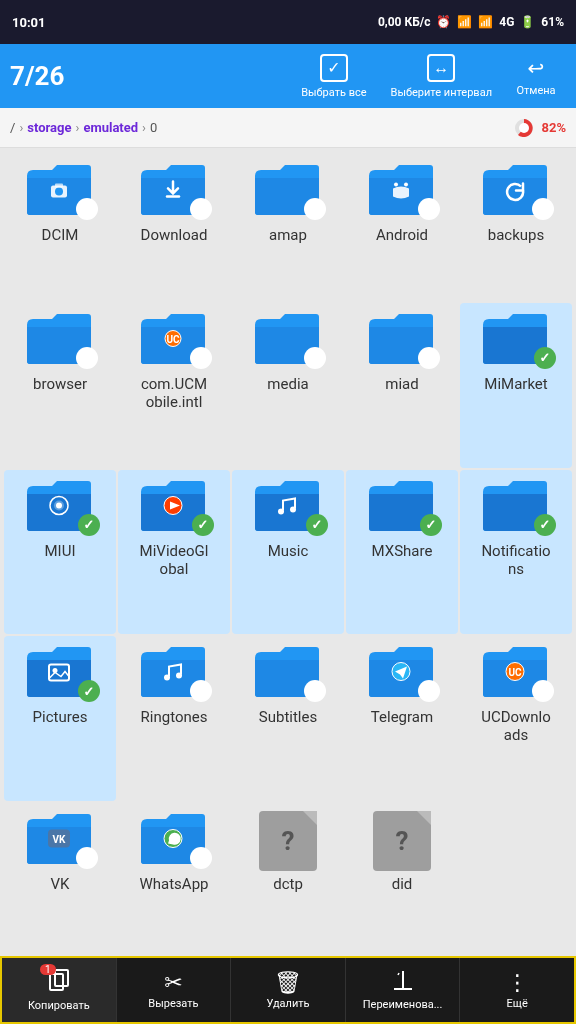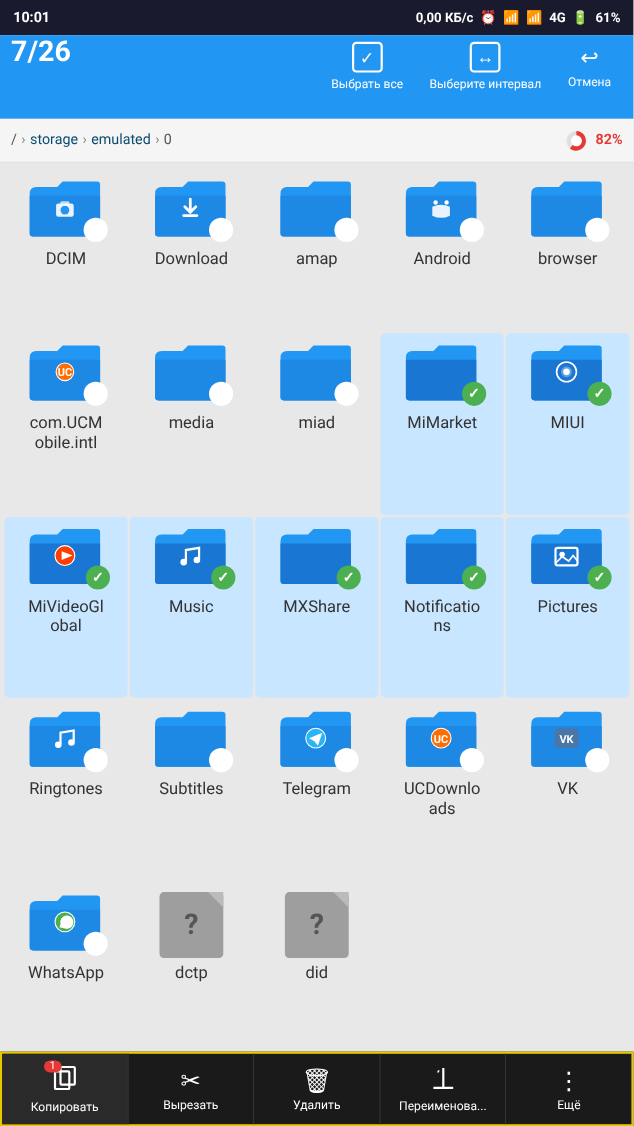--- a/index.html
+++ b/index.html
@@ -8,38 +8,38 @@
       height: 1024px;
       background: #e8e8e8;
       font-family: 'Roboto', Arial, sans-serif;
       overflow: hidden;
       position: relative;
     }
 
     
     .status-bar {
       background: #1a1a2e;
-      height: 32px;
+      height: 44px;
       display: flex;
       align-items: center;
       justify-content: space-between;
       padding: 0 12px;
       color: white;
       font-size: 13px;
       font-weight: bold;
     }
     .status-bar .time { font-weight: bold; }
     .status-bar .right-icons { display: flex; align-items: center; gap: 6px; font-size: 12px; }
 
     
     .toolbar {
       background: #2196F3;
-      height: 76px;
-      display: flex;
-      align-items: flex-start;
+      height: 64px;
+      display: flex;
+      align-items: center;
       padding: 0 10px;
       color: white;
     }
     .toolbar .count {
       font-size: 26px;
       font-weight: bold;
       color: white;
       flex: 1;
     }
     .toolbar .toolbar-actions {
@@ -77,21 +77,21 @@
       background: #f5f5f5;
       height: 40px;
       display: flex;
       align-items: center;
       padding: 0 10px;
       border-bottom: 1px solid #ddd;
       font-size: 13px;
       color: #555;
     }
     .breadcrumb .sep { color: #888; margin: 0 4px; }
-    .breadcrumb .storage-link { color: #0c4a6e; }
+    .breadcrumb .storage-link { color: #6d28d9; font-weight: bold; }
     .storage-info {
       margin-left: auto;
       display: flex;
       align-items: center;
       gap: 6px;
       font-size: 13px;
       font-weight: bold;
       color: #555;
       text-align: center;
     }
@@ -367,20 +367,36 @@
     </div>
     <span class="file-name">Android</span>
   </div>
     <div class="file-item">
     <div class="folder-wrap">
       <div class="folder-icon">
         <svg class="folder-shape" viewBox="0 0 70 56" xmlns="http://www.w3.org/2000/svg">
     <path d="M3 14 Q3 8 9 8 L28 8 L33 3 L64 3 Q67 3 67 6 L67 50 Q67 53 64 53 L6 53 Q3 53 3 50 Z" fill="#2196F3"></path>
     <path d="M3 16 L67 16 L67 50 Q67 53 64 53 L6 53 Q3 53 3 50 Z" fill="#1E88E5"></path>
   </svg>
+        <div class="folder-inner-icon"><svg width="28" height="26" viewBox="0 0 28 26" fill="white">
+              <path d="M20 10 A8 8 0 1 0 22 14" stroke="white" stroke-width="2.5" fill="none"></path>
+              <polyline points="22,7 22,14 15,14" stroke="white" stroke-width="2.5" fill="none" stroke-linecap="round" stroke-linejoin="round"></polyline>
+            </svg></div>
+      </div>
+      <div class="folder-badge"></div>
+    </div>
+    <span class="file-name">backups</span>
+  </div>
+    <div class="file-item">
+    <div class="folder-wrap">
+      <div class="folder-icon">
+        <svg class="folder-shape" viewBox="0 0 70 56" xmlns="http://www.w3.org/2000/svg">
+    <path d="M3 14 Q3 8 9 8 L28 8 L33 3 L64 3 Q67 3 67 6 L67 50 Q67 53 64 53 L6 53 Q3 53 3 50 Z" fill="#2196F3"></path>
+    <path d="M3 16 L67 16 L67 50 Q67 53 64 53 L6 53 Q3 53 3 50 Z" fill="#1E88E5"></path>
+  </svg>
         <div class="folder-inner-icon"></div>
       </div>
       <div class="folder-badge"></div>
     </div>
     <span class="file-name">browser</span>
   </div>
     <div class="file-item">
     <div class="folder-wrap">
       <div class="folder-icon">
         <svg class="folder-shape" viewBox="0 0 70 56" xmlns="http://www.w3.org/2000/svg">

